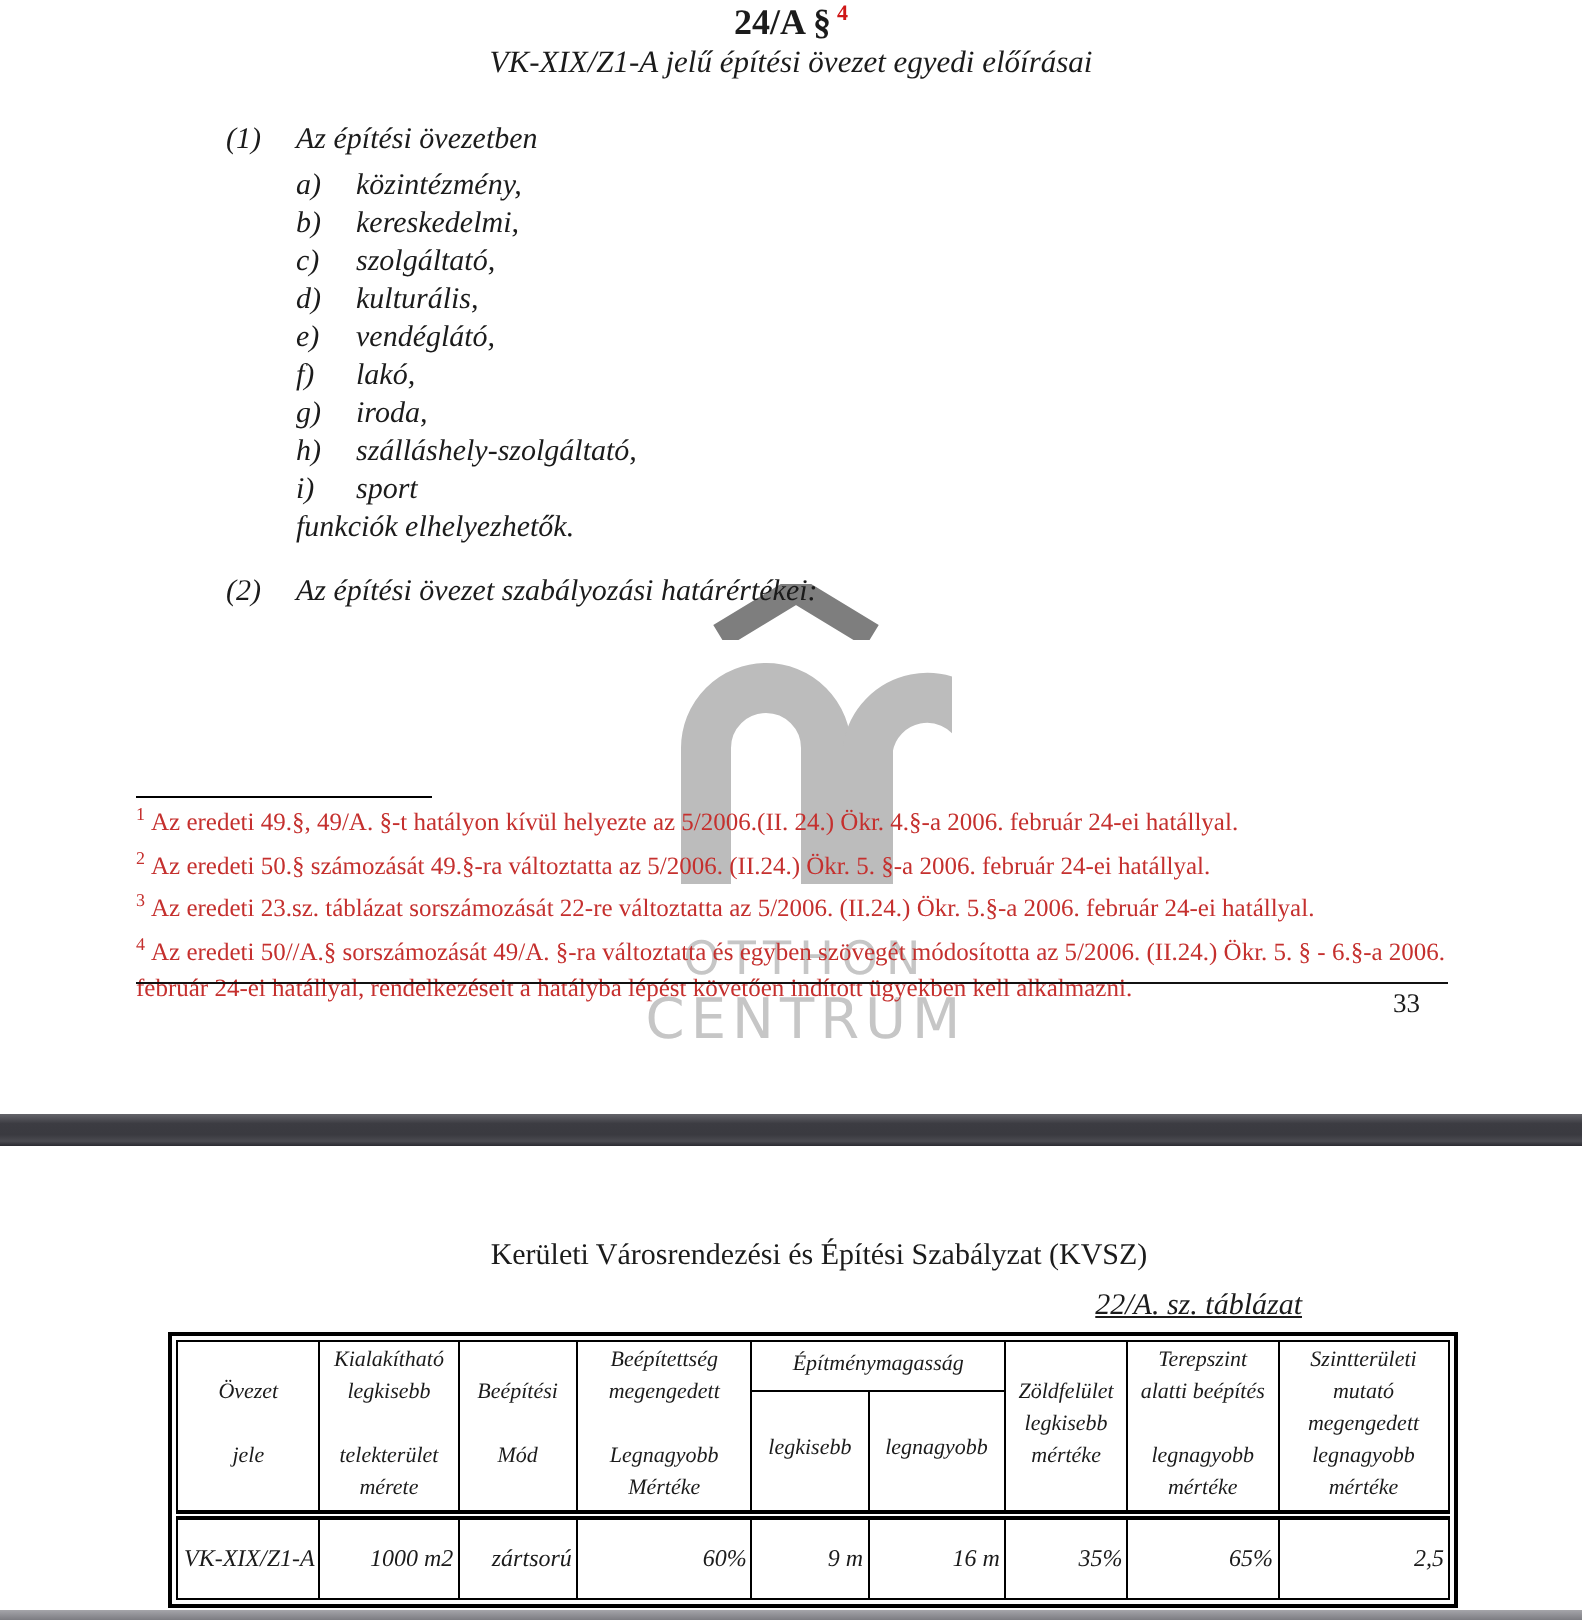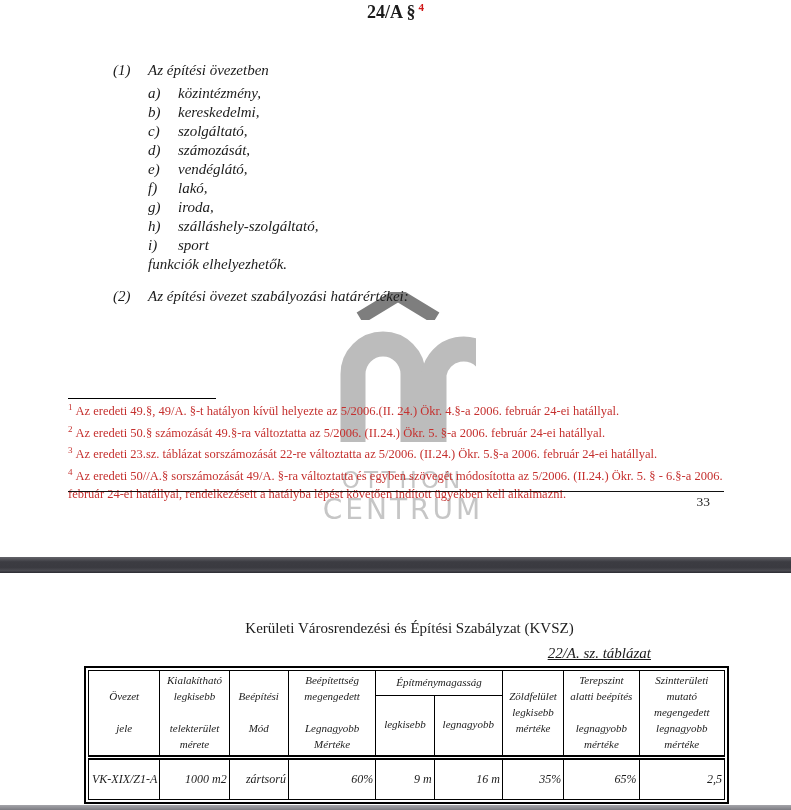--- a/index.html
+++ b/index.html
@@ -85,27 +85,28 @@
         <path d="M22,126 L22,58 A30,30 0 0 1 82,58 L82,126" fill="none" stroke="#bcbcbc" stroke-width="25"></path>
         <path d="M103,126 L103,58 A30,30 0 0 1 158,47" fill="none" stroke="#bcbcbc" stroke-width="25"></path>
       </svg>
     </div>
     <div class="wm wm-otthon">OTTHON</div>
     <div class="wm wm-centrum">CENTRUM</div>
 
     <div class="content">
       <h1 class="title"><span>24/A §</span><sup class="ref">4</sup></h1>
 
+      <div class="subtitle">VK-XIX/Z1-A jelű építési övezet egyedi előírásai</div>
 
       <div class="line clause" style="top:62px"><span class="cm">(1)</span><span>Az építési övezetben</span></div>
 
       <div class="line item" style="top:85px"><span class="im">a)</span><span>közintézmény,</span></div>
       <div class="line item" style="top:104px"><span class="im">b)</span><span>kereskedelmi,</span></div>
       <div class="line item" style="top:123px"><span class="im">c)</span><span>szolgáltató,</span></div>
-      <div class="line item" style="top:142px"><span class="im">d)</span><span>számozását,</span></div>
+      <div class="line item" style="top:142px"><span class="im">d)</span><span>kulturális,</span></div>
       <div class="line item" style="top:161px"><span class="im">e)</span><span>vendéglátó,</span></div>
       <div class="line item" style="top:180px"><span class="im">f)</span><span>lakó,</span></div>
       <div class="line item" style="top:199px"><span class="im">g)</span><span>iroda,</span></div>
       <div class="line item" style="top:218px"><span class="im">h)</span><span>szálláshely-szolgáltató,</span></div>
       <div class="line item" style="top:237px"><span class="im">i)</span><span>sport</span></div>
 
       <div class="line closing" style="top:256px">funkciók elhelyezhetők.</div>
 
       <div class="line clause" style="top:288px"><span class="cm">(2)</span><span>Az építési övezet szabályozási határértékei:</span></div>
 

